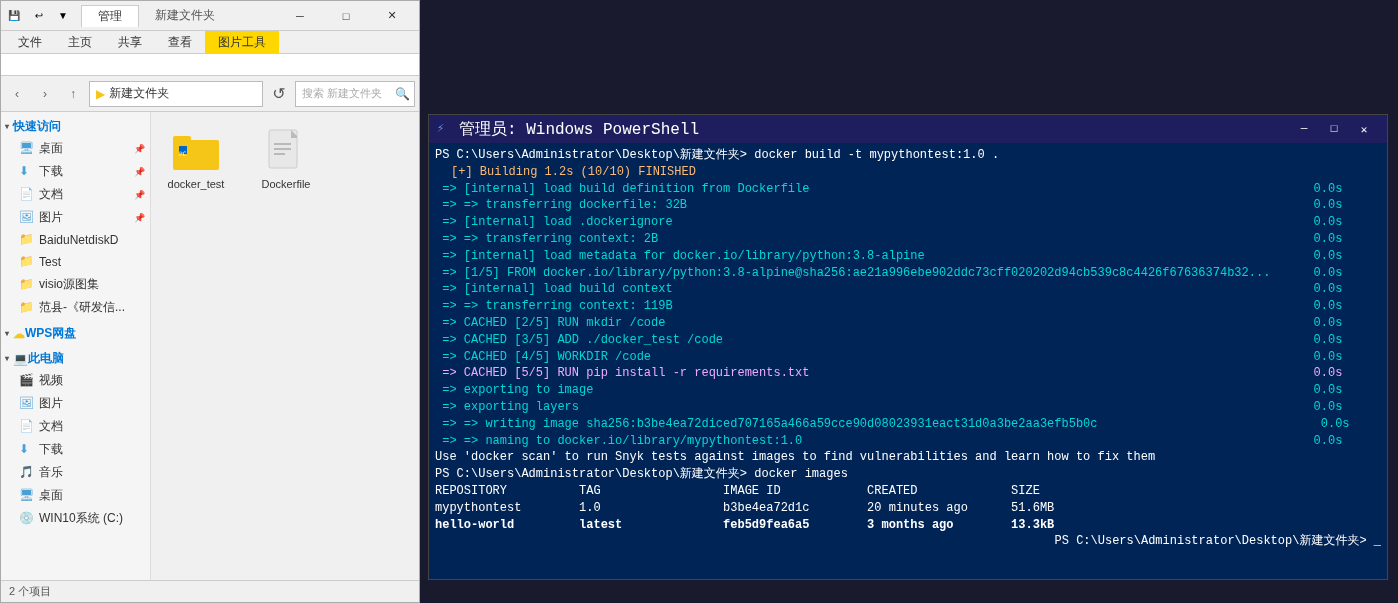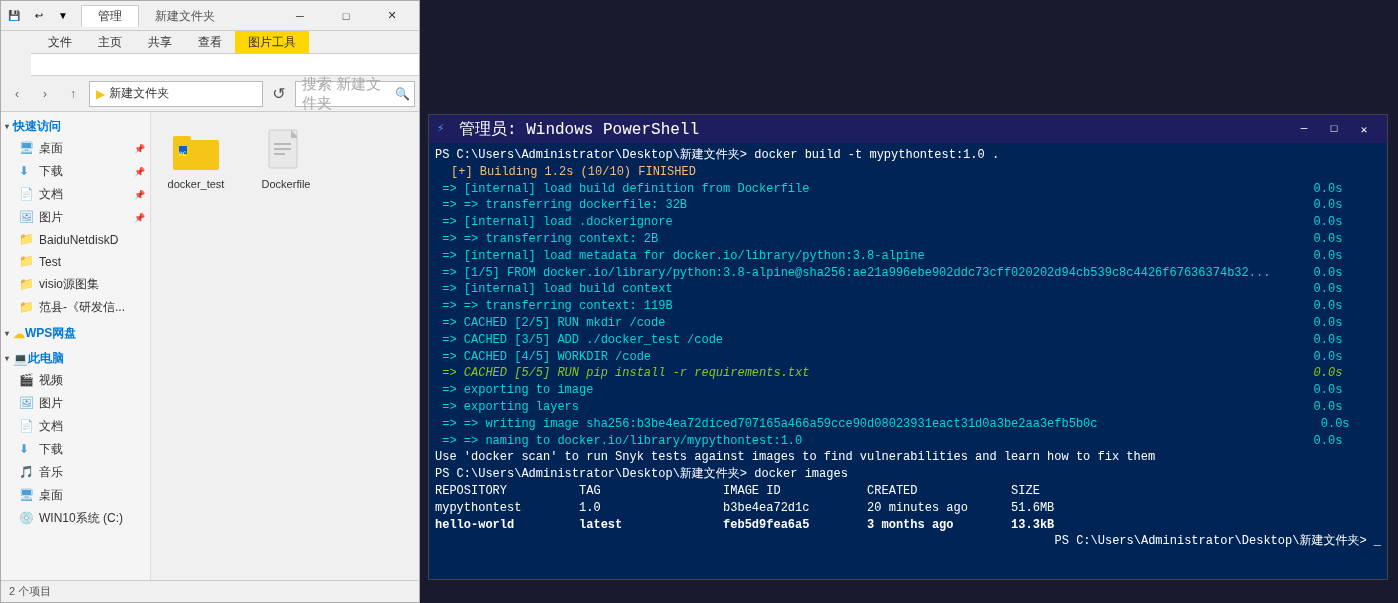--- a/index.html
+++ b/index.html
@@ -32,21 +32,21 @@
       align-items: center;
     }
     .titlebar-icon {
       width: 20px; height: 20px;
       display: flex; align-items: center; justify-content: center;
       font-size: 10px;
     }
     .tab-area {
       display: flex;
       flex: 1;
-      align-items: flex-end;
+      align-items: flex-start;
       padding: 0 8px;
     }
     .active-tab {
       background: white;
       border: 1px solid #ccc;
       border-bottom: none;
       padding: 2px 16px;
       font-size: 12px;
       color: #333;
     }
@@ -64,21 +64,20 @@
       display: flex; align-items: center; justify-content: center;
       font-size: 11px;
       cursor: pointer;
       color: #333;
     }
 
     
     .ribbon {
       background: #f0f0f0;
       border-bottom: 1px solid #ccc;
-      margin-left: 30px;
     }
     .ribbon-tabs {
       display: flex;
       height: 22px;
       align-items: flex-end;
       padding: 0 4px;
     }
     .ribbon-tab {
       padding: 2px 12px;
       font-size: 12px;
@@ -337,21 +336,21 @@
   <div class="address-bar">
     <div class="nav-btn">‹</div>
     <div class="nav-btn">›</div>
     <div class="nav-btn">↑</div>
     <div class="address-input">
       <span class="address-folder-icon">▶</span>
       <span>新建文件夹</span>
     </div>
     <div class="refresh-btn">↺</div>
     <div class="search-box">
-      <span style="color:#aaa; font-size:15px;">搜索 新建文件夹</span>
+      <span style="color:#aaa; font-size:11px;">搜索 新建文件夹</span>
       <span style="position:absolute;right:4px;color:#888;">🔍</span>
     </div>
   </div>
 
   <div class="explorer-main">
 
     <div class="sidebar">
       <div class="sidebar-section">
         <div class="sidebar-header">
           <span class="arrow">▾</span>
@@ -488,21 +487,21 @@
       <div class="ps-line" style="color: rgb(0, 215, 215);"> =&gt; =&gt; transferring dockerfile: 32B                                                                                       0.0s</div>
       <div class="ps-line" style="color: rgb(0, 215, 215);"> =&gt; [internal] load .dockerignore                                                                                         0.0s</div>
       <div class="ps-line" style="color: rgb(0, 215, 215);"> =&gt; =&gt; transferring context: 2B                                                                                           0.0s</div>
       <div class="ps-line" style="color: rgb(0, 215, 215);"> =&gt; [internal] load metadata for docker.io/library/python:3.8-alpine                                                      0.0s</div>
       <div class="ps-line" style="color: rgb(0, 215, 215);"> =&gt; [1/5] FROM docker.io/library/python:3.8-alpine@sha256:ae21a996ebe902ddc73cff020202d94cb539c8c4426f67636374b32...      0.0s</div>
       <div class="ps-line" style="color: rgb(0, 215, 215);"> =&gt; [internal] load build context                                                                                         0.0s</div>
       <div class="ps-line" style="color: rgb(0, 215, 215);"> =&gt; =&gt; transferring context: 119B                                                                                         0.0s</div>
       <div class="ps-line" style="color: rgb(0, 215, 215);"> =&gt; CACHED [2/5] RUN mkdir /code                                                                                          0.0s</div>
       <div class="ps-line" style="color: rgb(0, 215, 215);"> =&gt; CACHED [3/5] ADD ./docker_test /code                                                                                  0.0s</div>
       <div class="ps-line" style="color: rgb(0, 215, 215);"> =&gt; CACHED [4/5] WORKDIR /code                                                                                            0.0s</div>
-      <div class="ps-line" style="color: #84cc16; font-style: italic;"> =&gt; CACHED [5/5] RUN pip install -r requirements.txt                                                                      0.0s</div>
+      <div class="ps-line" style="color: #f0abfc;"> =&gt; CACHED [5/5] RUN pip install -r requirements.txt                                                                      0.0s</div>
       <div class="ps-line" style="color: rgb(0, 215, 215);"> =&gt; exporting to image                                                                                                    0.0s</div>
       <div class="ps-line" style="color: rgb(0, 215, 215);"> =&gt; exporting layers                                                                                                      0.0s</div>
       <div class="ps-line" style="color: rgb(0, 215, 215);"> =&gt; =&gt; writing image sha256:b3be4ea72diced707165a466a59cce90d08023931eact31d0a3be2aa3efb5b0c                               0.0s</div>
       <div class="ps-line" style="color: rgb(0, 215, 215);"> =&gt; =&gt; naming to docker.io/library/mypythontest:1.0                                                                       0.0s</div>
       <div class="ps-line" style="color: rgb(255, 255, 255);"></div>
       <div class="ps-line" style="color: rgb(255, 255, 255);">Use 'docker scan' to run Snyk tests against images to find vulnerabilities and learn how to fix them</div>
       <div class="ps-line" style="color: rgb(255, 255, 255);">PS C:\Users\Administrator\Desktop\新建文件夹&gt; docker images</div>
       <div class="ps-line" style="color: rgb(255, 255, 255);">REPOSITORY          TAG                 IMAGE ID            CREATED             SIZE</div>
       <div class="ps-line" style="color: rgb(255, 255, 255);">mypythontest        1.0                 b3be4ea72d1c        20 minutes ago      51.6MB</div>
       <div class="ps-line" style="color: rgb(255, 255, 255); font-weight: bold;">hello-world         latest              feb5d9fea6a5        3 months ago        13.3kB</div>

